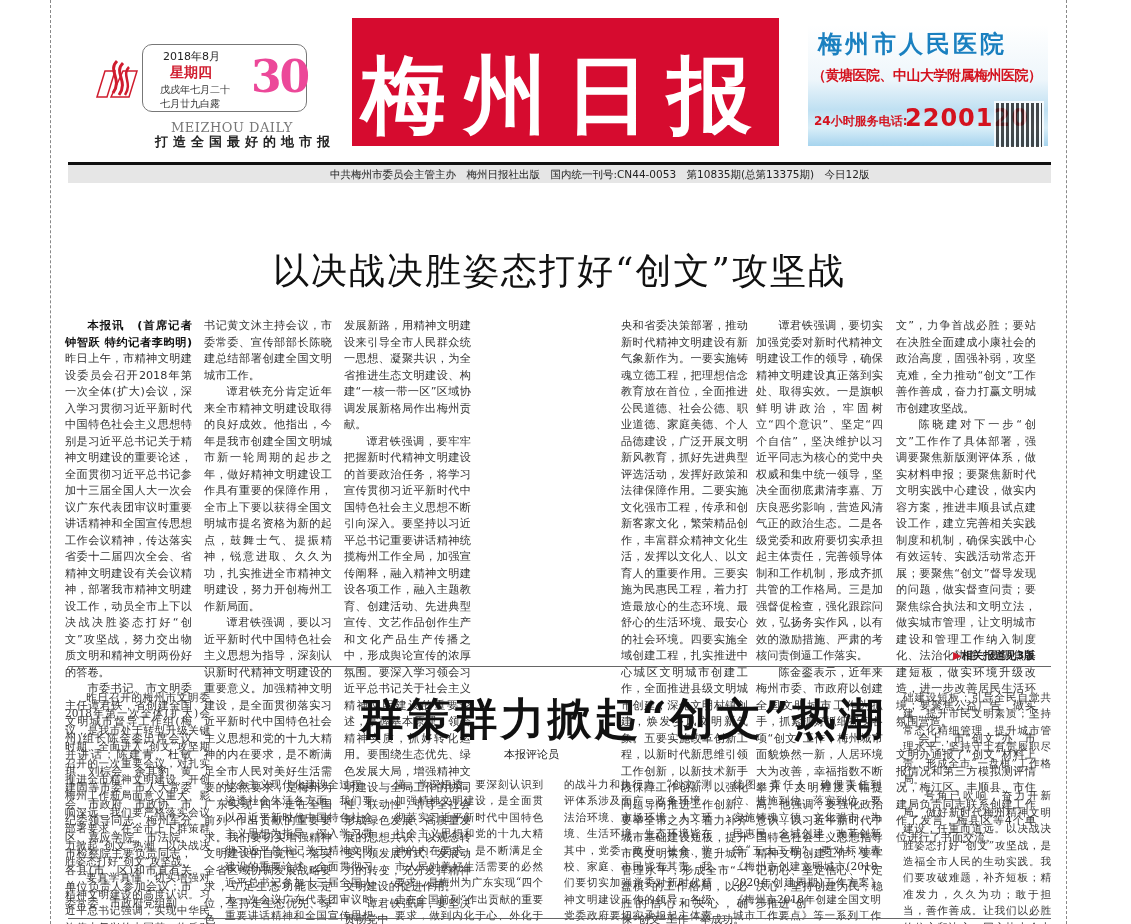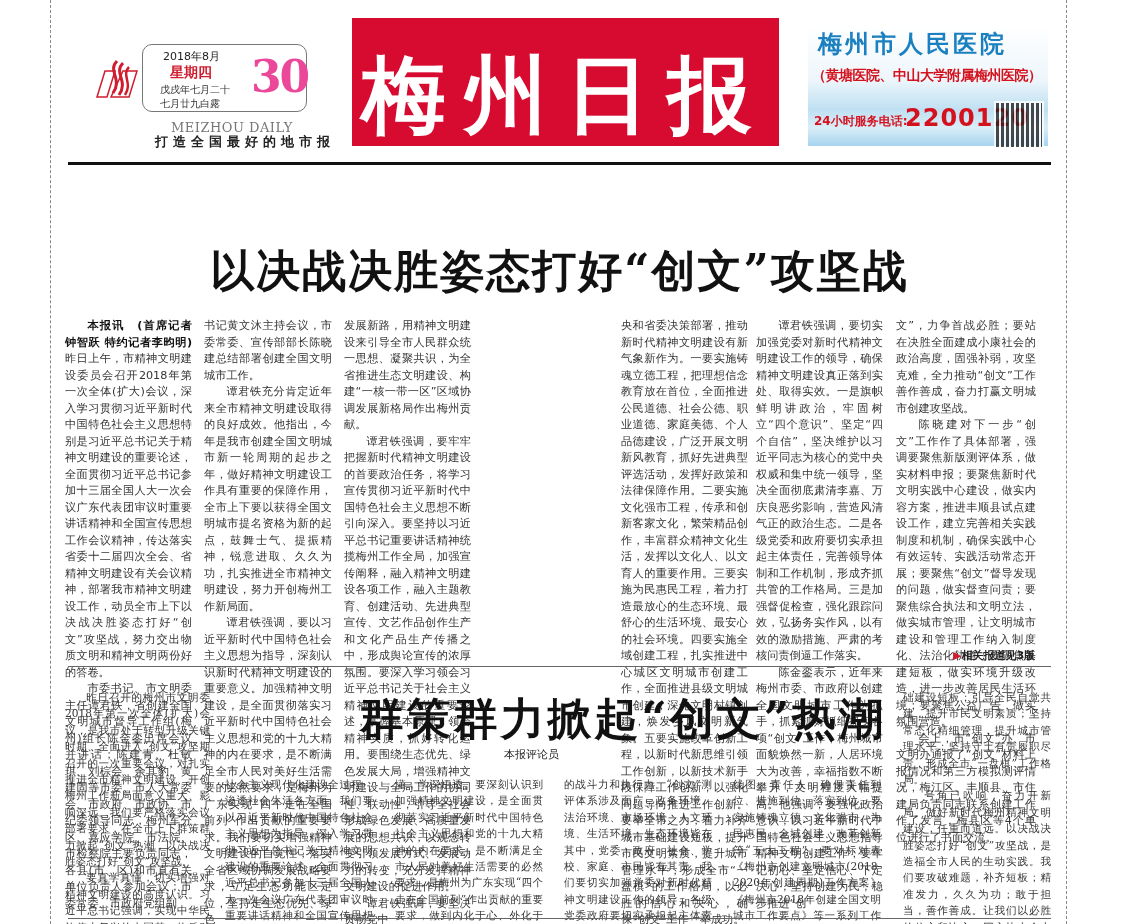--- a/index.html
+++ b/index.html
@@ -33,21 +33,21 @@
               repeating-linear-gradient(90deg,#222 0 3px,#fff 3px 5px),
               #fff; opacity:0.8; border:2px solid #fff; }
   .rule-thick { position:absolute; left:17px; top:162px; width:983px; height:3px; background:#111; }
   .infobar { position:absolute; left:17px; top:165px; width:983px; height:18px; background:#e6e6e6;
              font-size:10.5px; line-height:18px; color:#222; text-align:left; }
   .infobar span { position:absolute; left:262px; white-space:nowrap; }
   
   .kicker { position:absolute; left:0; width:1017px; top:200px; text-align:center; font-family:"DejaVu Serif", serif;
             font-size:21px; color:#222; }
   .headline { position:absolute; left:0; width:1017px; top:236px; text-align:center; font-family:"DejaVu Serif", serif;
-              font-weight:bold; font-size:44px; color:#111; letter-spacing:2px; line-height:70px; }
+              font-weight:normal; font-size:36px; color:#111; letter-spacing:2px; line-height:70px; }
   
   .col { position:absolute; font-size:11.2px; line-height:16.5px; color:#333; text-align:justify; }
   .col p { margin:0; text-indent:2em; }
   .col p.noind { text-indent:0; }
   .col b { color:#111; }
   .c1 { left:14px;  top:318px; width:127px; }
   .c2 { left:153px; top:318px; width:128px; }
   .c3 { left:293px; top:318px; width:127px; }
   .c5 { left:705px; top:318px; width:127px; }
   .c4b{ left:570px; top:318px; width:127px; }
@@ -99,20 +99,23 @@
 
   <div class="ad">
     <span class="h1">梅州市人民医院</span>
     <span class="h2">（黄塘医院、中山大学附属梅州医院）</span>
     <span class="tel-label">24小时服务电话:</span>
     <span class="tel">2200120</span>
     <div class="qr"></div>
   </div>
 
   <div class="rule-thick"></div>
+  <div class="infobar">
+    <span>中共梅州市委员会主管主办　梅州日报社出版　国内统一刊号:CN44-0053　第10835期(总第13375期)　今日12版</span>
+  </div>
 
   <div class="headline">以决战决胜姿态打好“创文”攻坚战</div>
 
   <div class="col c1">
     <p><b>本报讯　(首席记者钟智跃 特约记者李昀明)</b><span>昨日上午，市精神文明建设委员会召开2018年第一次全体(扩大)会议，深入学习贯彻习近平新时代中国特色社会主义思想特别是习近平总书记关于精神文明建设的重要论述，全面贯彻习近平总书记参加十三届全国人大一次会议广东代表团审议时重要讲话精神和全国宣传思想工作会议精神，传达落实省委十二届四次全会、省精神文明建设有关会议精神，部署我市精神文明建设工作，动员全市上下以决战决胜姿态打好“创文”攻坚战，努力交出物质文明和精神文明两份好的答卷。</span></p>
     <p>市委书记、市文明委主任谭君铁，省创建全国文明城市督导工作组(梅州)组长陈金銮出席会议并讲话；陈建青、杜敏琪、刘棕会、余其豹、黄建固等市委、市人大常委会、市政府、市政协、市纪委领导同志，梅州军分区、嘉应学院、市法院、市检察院主要负责同志，各县(市、区)和市直有关单位负责人参加会议；市委常委、市政府党组副</p>
   </div>
   <div class="col c2">
     <p class="noind">书记黄文沐主持会议，市委常委、宣传部部长陈晓建总结部署创建全国文明城市工作。</p>
     <p>谭君铁充分肯定近年来全市精神文明建设取得的良好成效。他指出，今年是我市创建全国文明城市新一轮周期的起步之年，做好精神文明建设工作具有重要的保障作用，全市上下要以获得全国文明城市提名资格为新的起点，鼓舞士气、提振精神，锐意进取、久久为功，扎实推进全市精神文明建设，努力开创梅州工作新局面。</p>

